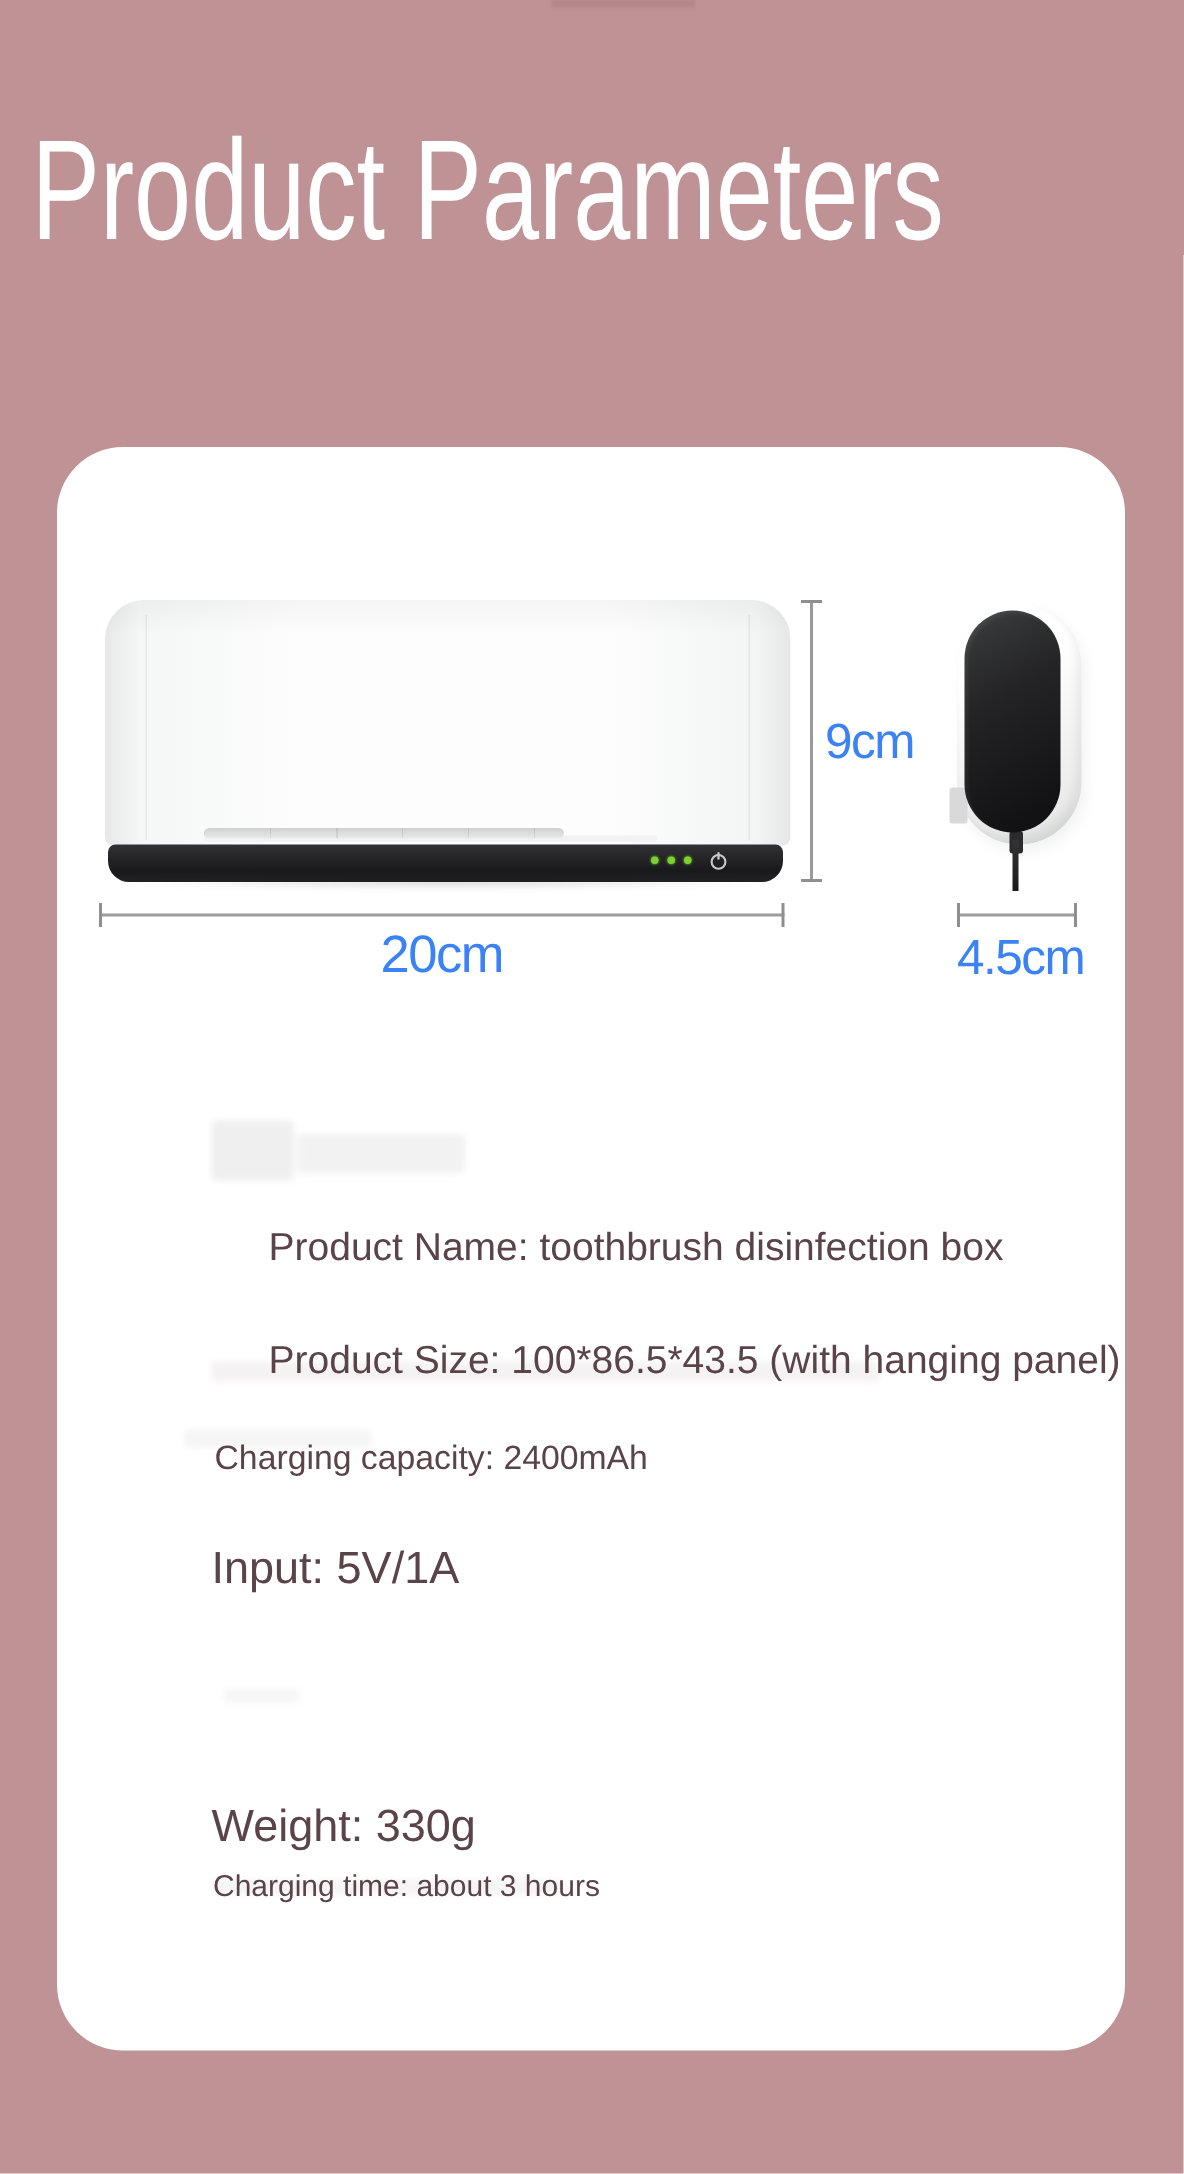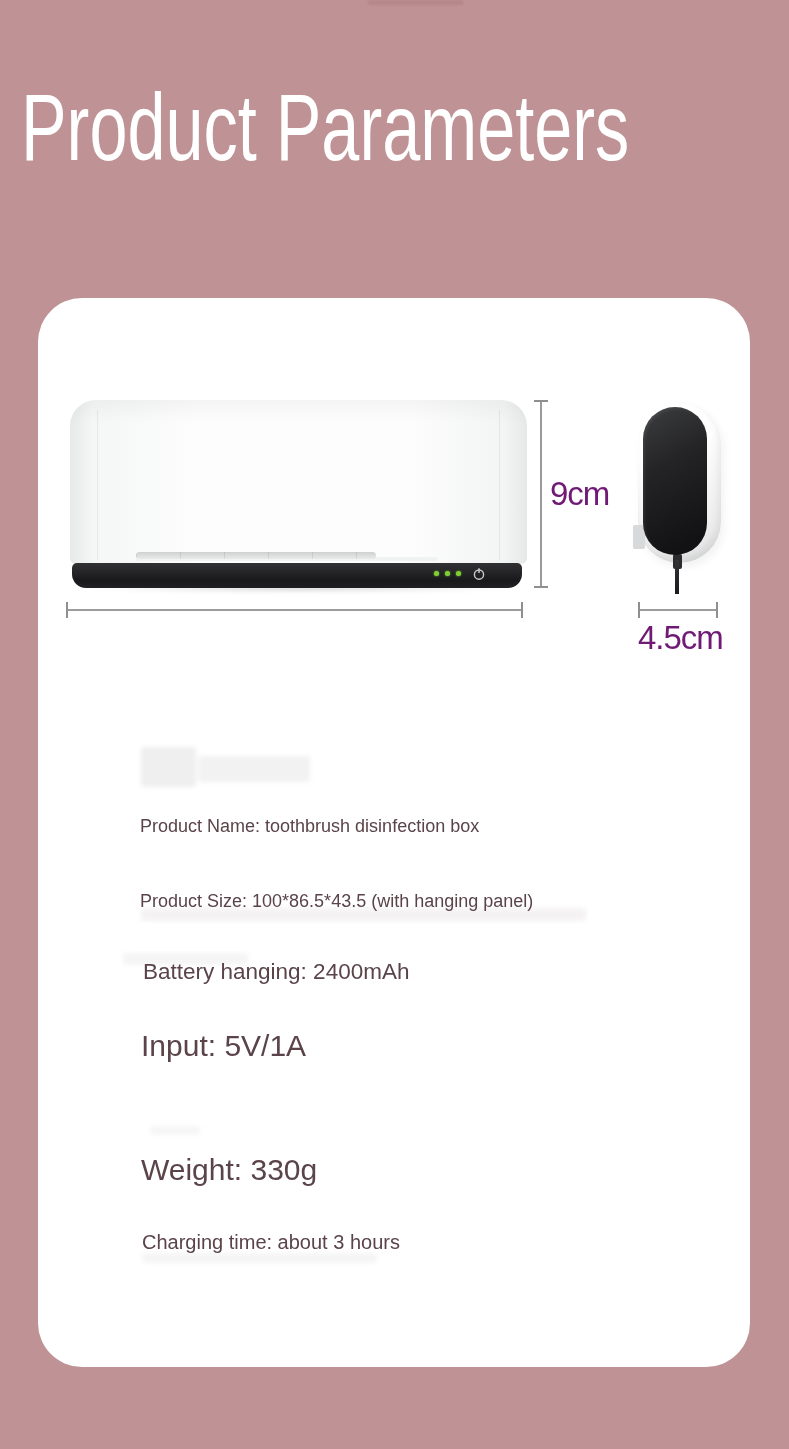--- a/index.html
+++ b/index.html
@@ -107,48 +107,48 @@
   .hline{top:311px;height:2px;background:#9c9c9c;}
   .hline::before,.hline::after{
     content:"";position:absolute;top:-7px;width:2px;height:16px;background:#8f8f8f;
   }
   .hline::before{left:0;}
   .hline::after{right:0;}
   .hline-20{left:28px;width:457px;}
   .hline-45{left:600px;width:80px;}
 
   .dim-label{
-    position:absolute;color:#701a75;font-size:35px;line-height:1;
+    position:absolute;color:#3b82f6;font-size:35px;line-height:1;
     letter-spacing:-1px;white-space:nowrap;
   }
   .label-9{left:512px;top:179px;font-size:33px;}
   .label-20{left:28px;top:321px;width:457px;text-align:center;}
   .label-45{left:600px;top:323px;width:82px;text-align:right;font-size:33px;}
 
   
   .ghost{position:absolute;filter:blur(2px);border-radius:3px;}
   .g1a{left:103px;top:449px;width:55px;height:40px;background:rgba(226,226,226,.55);}
   .g1b{left:160px;top:458px;width:112px;height:26px;background:rgba(230,230,230,.50);}
   .g2{left:103px;top:610px;width:445px;height:13px;background:rgba(235,232,232,.55);}
   .g3{left:85px;top:655px;width:125px;height:12px;background:rgba(238,235,235,.50);}
   .g4{left:112px;top:828px;width:50px;height:9px;background:rgba(240,238,238,.50);}
   .g5{left:104px;top:955px;width:235px;height:10px;background:rgba(238,236,236,.55);}
 
   
   .spec{position:absolute;left:102px;color:#5a444a;line-height:1.1;white-space:nowrap;}
-  .spec-small{font-size:18px;}
+  .spec-small{font-size:26px;margin-left:39px;}
   .spec-mid{font-size:22.5px;left:105px;}
   .spec-large{font-size:30px;left:103px;text-align:right;}
-  .spec-xsmall{font-size:20px;left:104px;}
+  .spec-xsmall{font-size:20px;left:104px;margin-top:16px;}
   .pos-name{top:519px;}
   .pos-size{top:594px;}
   .pos-battery{top:662px;}
   .pos-input{top:731px;}
   .pos-power{top:800px;}
-  .pos-weight{top:855px;}
+  .pos-weight{top:903px;}
   .pos-charging{top:933px;}
 </style>
 </head>
 <body>
 
 <div class="stage">
 
   <div class="top-remnant"></div>
 
   <h1 class="page-title">Product Parameters</h1>
@@ -181,30 +181,31 @@
       <div class="cord-connector"></div>
       <div class="cord"></div>
       <div class="side-black"></div>
     </div>
 
     <div class="dim vline"></div>
     <div class="dim hline hline-20"></div>
     <div class="dim hline hline-45"></div>
 
     <div class="dim-label label-9">9cm</div>
+    <div class="dim-label label-20">20cm</div>
     <div class="dim-label label-45">4.5cm</div>
 
     <div class="ghost g1a"></div>
     <div class="ghost g1b"></div>
     <div class="ghost g2"></div>
     <div class="ghost g3"></div>
     <div class="ghost g4"></div>
     <div class="ghost g5"></div>
 
     <div class="spec spec-small pos-name">Product Name: toothbrush disinfection box</div>
     <div class="spec spec-small pos-size">Product Size: 100*86.5*43.5 (with hanging panel)</div>
-    <div class="spec spec-mid pos-battery">Battery hanging: 2400mAh</div>
+    <div class="spec spec-mid pos-battery">Charging capacity: 2400mAh</div>
     <div class="spec spec-large pos-input">Input: 5V/1A</div>
     <div class="spec spec-large pos-weight">Weight: 330g</div>
     <div class="spec spec-xsmall pos-charging">Charging time: about 3 hours</div>
 
   </div>
 </div>
 
 </body></html>

